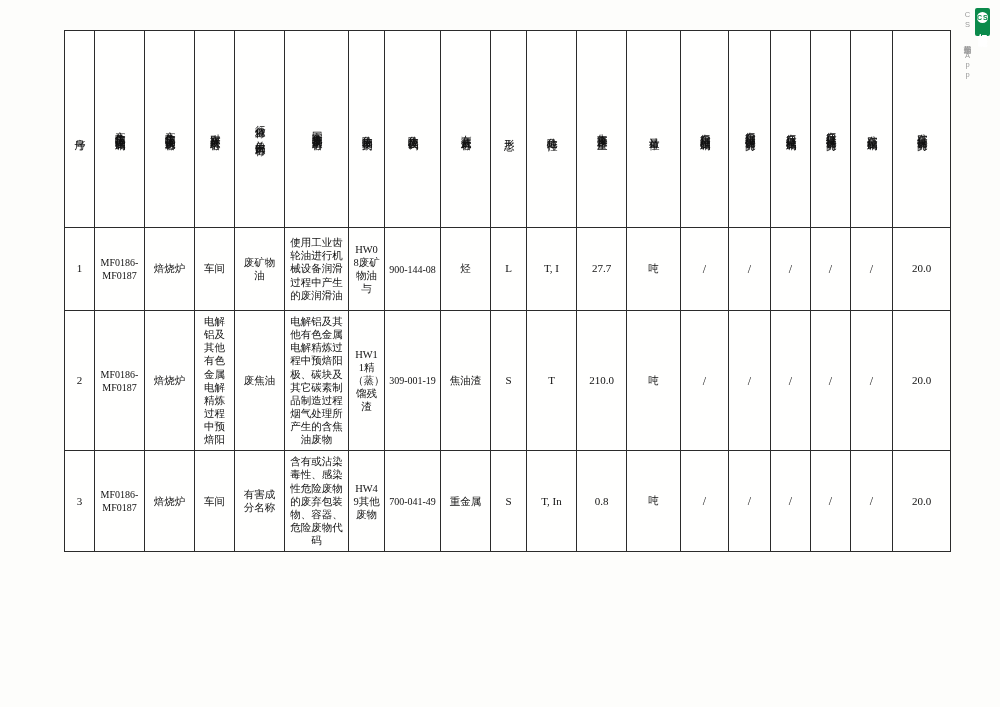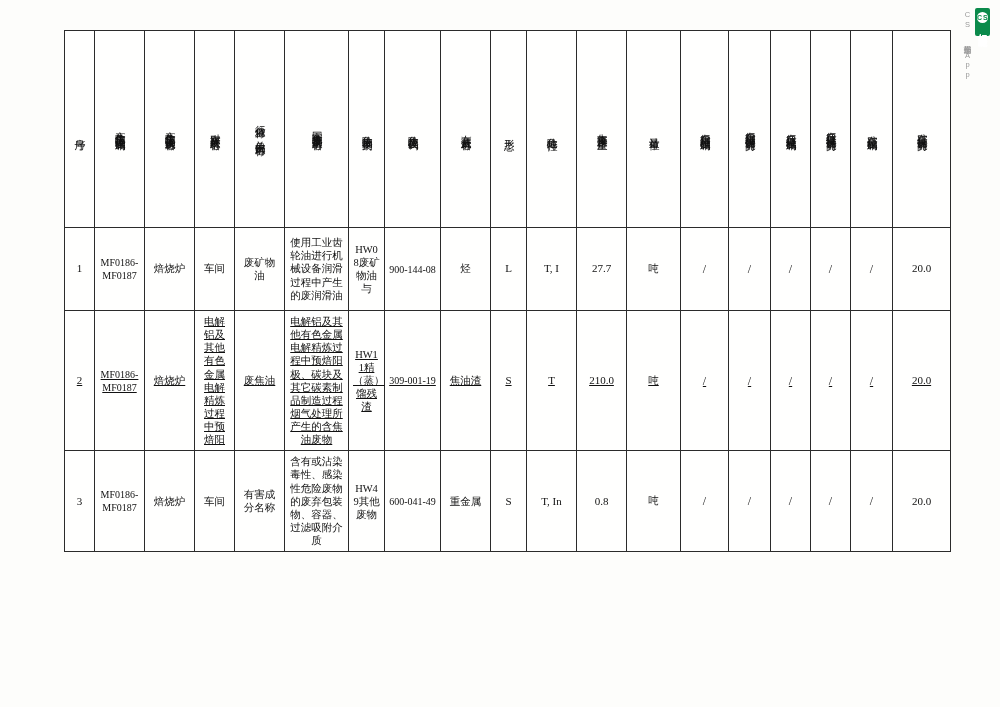--- a/index.html
+++ b/index.html
@@ -111,21 +111,21 @@
   }
   .vtext.small { font-size: 10.5px; letter-spacing: 1px; }
 
   
   tr.row td {
     font-size: 10.5px;
     line-height: 1.35;
     padding: 4px 2px;
   }
   tr.row.r1 td { height: 74px; }
-  tr.row.r2 td { height: 122px; text-decoration: underline; }
+  tr.row.r2 td { height: 122px; }
   tr.row.r3 td { height: 86px; }
 
   .cjk {
     font-family: "Liberation Serif", "DejaVu Serif", serif;
   }
   .wrap {
     display: block;
     padding: 0 2px;
     word-break: break-all;
     line-height: 1.25;
@@ -287,27 +287,27 @@
         <td>
               <span class="wrap">焙烧炉</span>
             </td>
         <td>
               <span class="wrap">车间</span>
             </td>
         <td>
               <span class="wrap">有害成分名称</span>
             </td>
         <td>
-              <span class="wrap">含有或沾染毒性、感染性危险废物的废弃包装物、容器、过滤吸附介质</span>
+              <span class="wrap">含有或沾染毒性、感染性危险废物的废弃包装物、容器、危险废物代码</span>
             </td>
         <td>
               <span class="wrap">HW49其他废物</span>
             </td>
         <td>
-              <span class="wrap code">600-041-49</span>
+              <span class="wrap code">700-041-49</span>
             </td>
         <td>
               <span class="wrap">重金属</span>
             </td>
         <td><span class="num">S</span></td>
         <td><span class="num">T, In</span></td>
         <td><span class="num">0.8</span></td>
         <td><span>吨</span></td>
         <td><span class="slash">/</span></td>
         <td><span class="slash">/</span></td>

